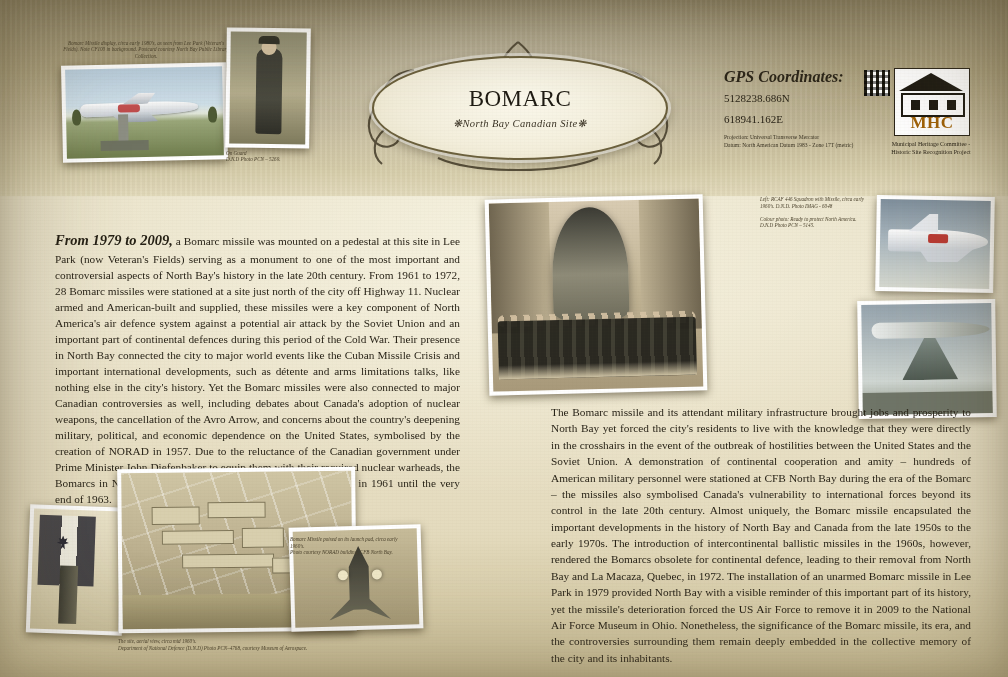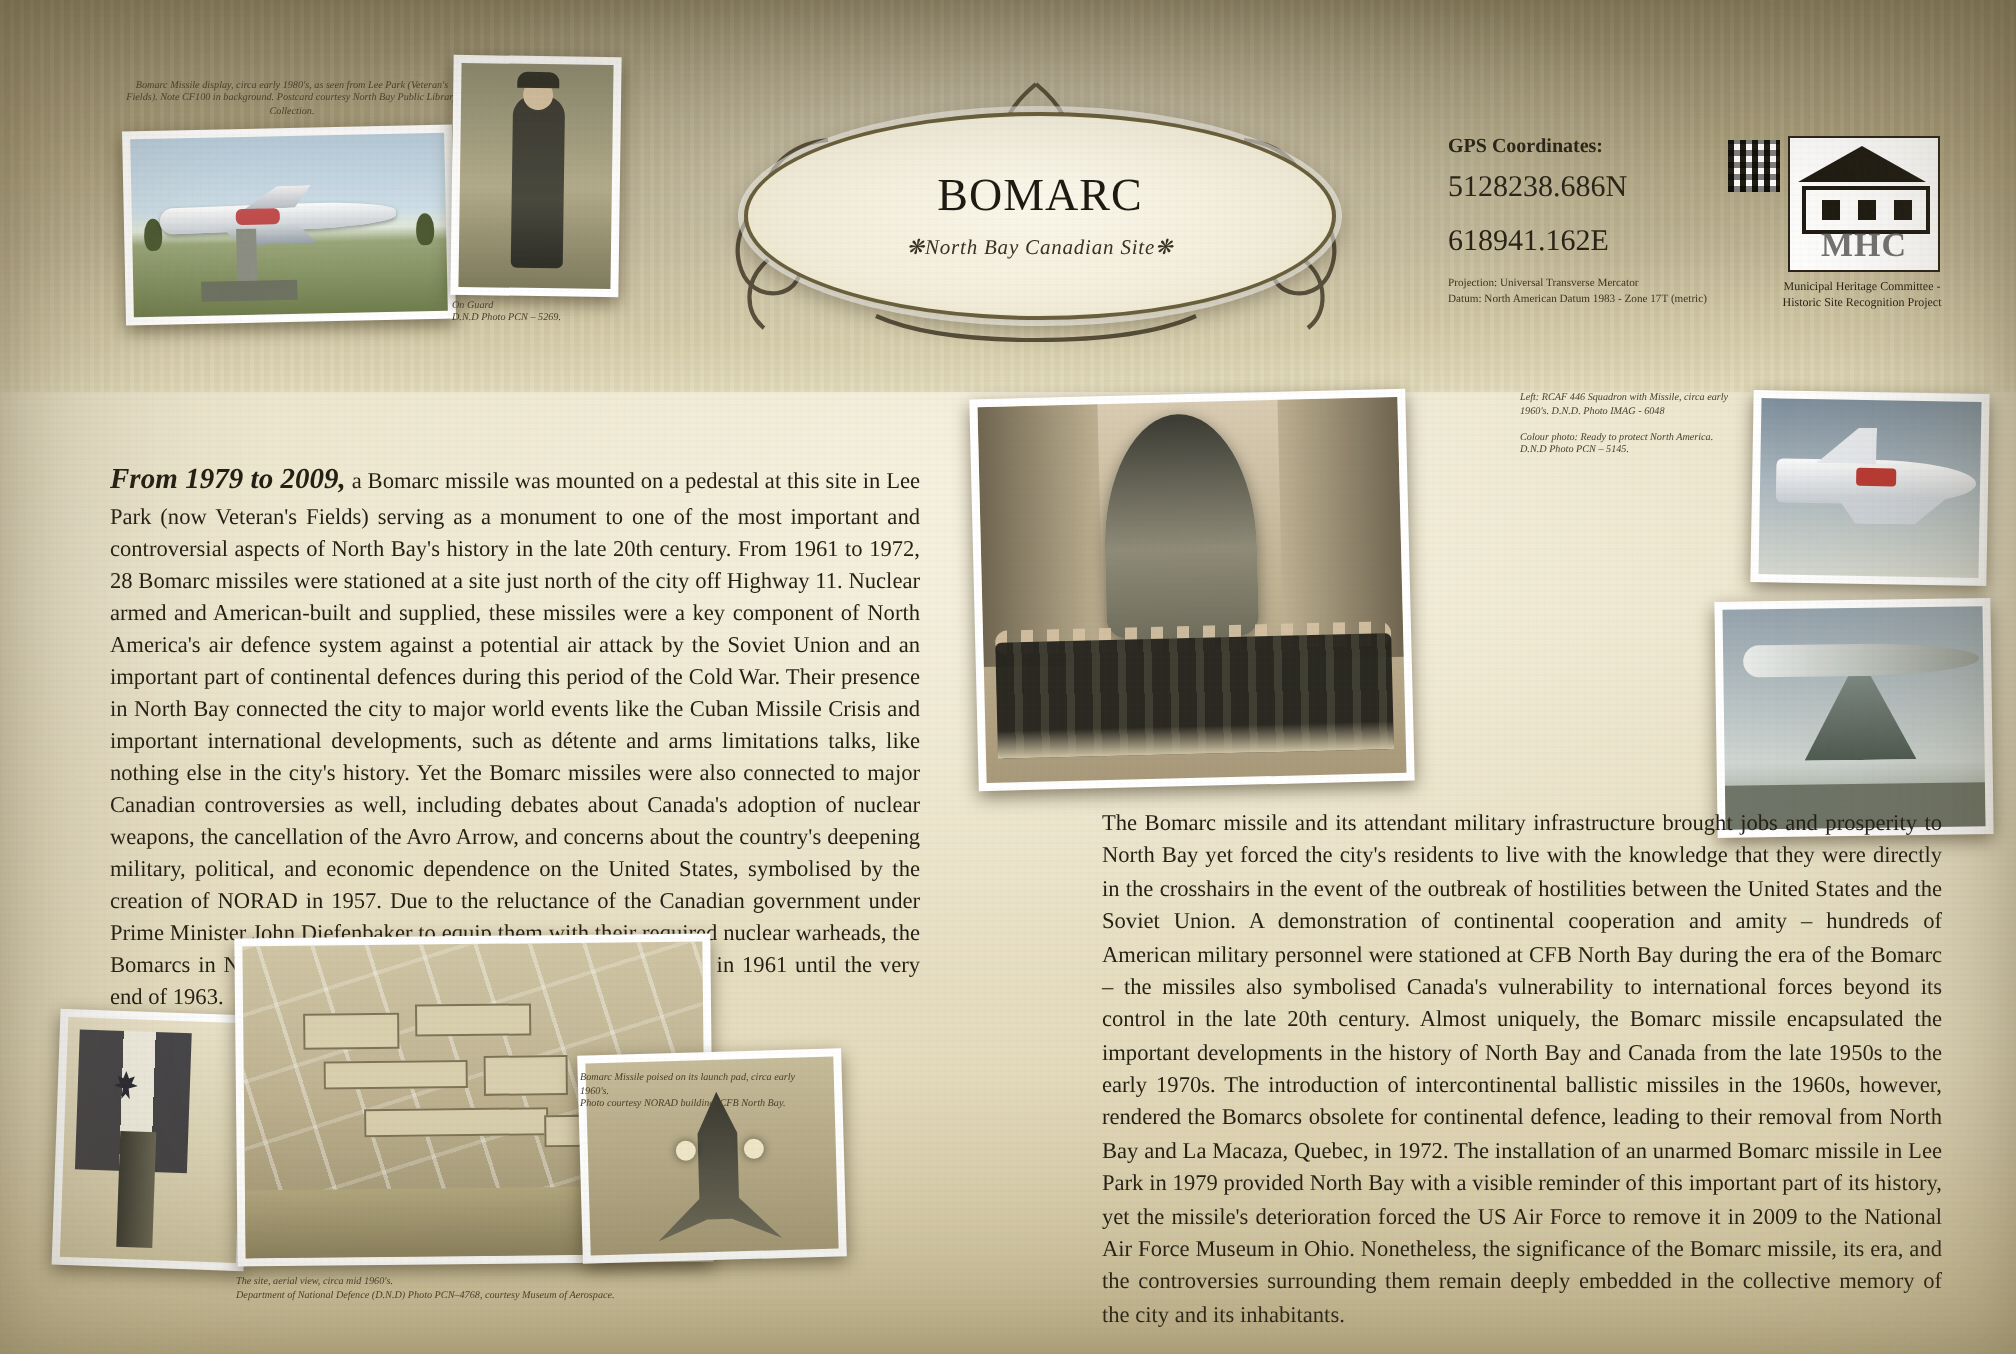--- a/index.html
+++ b/index.html
@@ -101,32 +101,32 @@
     background:radial-gradient(ellipse at 50% 40%,#fdfbef 0%,#f3eedb 60%,#e6dfc4 100%);
     border:2px solid #6a5f3c;
     box-shadow:0 0 0 3px rgba(255,255,255,.5), 0 4px 12px rgba(40,32,12,.4);
     display:flex;flex-direction:column;align-items:center;justify-content:center;
   }
   .oval .t1{font-size:23px;letter-spacing:.5px;color:#1d1a12;line-height:1.02;text-align:center;font-family:"Liberation Serif",serif;}
   .oval .t2{margin-top:7px;font-size:10.5px;font-style:italic;color:#3a3325;letter-spacing:.4px;}
 
   
   .gps{position:absolute;left:724px;top:68px;width:160px;color:#2a2418;}
-  .gps .h{font-size:10px;font-weight:bold;}
-  .gps .c{font-size:15px;margin-top:5px;line-height:1.45;}
+  .gps .h{font-size:16px;font-style:italic;font-weight:bold;}
+  .gps .c{font-size:11px;margin-top:5px;line-height:1.45;}
   .gps .p{font-size:5.6px;margin-top:5px;line-height:1.45;color:#3b3424;}
 
   
   .mhc{position:absolute;left:886px;top:68px;width:90px;}
   .mhc-box{width:74px;height:66px;margin-left:8px;background:#fff;border:1px solid #2a2418;position:relative;}
   .mhc-roof{position:absolute;left:4px;top:4px;width:64px;height:20px;background:#fff;}
   .mhc-roof:before{content:"";position:absolute;left:0;top:0;width:0;height:0;border-left:32px solid transparent;border-right:32px solid transparent;border-bottom:18px solid #1d1a12;}
   .mhc-body{position:absolute;left:6px;top:24px;width:60px;height:20px;border:2px solid #1d1a12;background:#fff;}
   .mhc-win{position:absolute;width:9px;height:10px;background:#1d1a12;top:5px;}
-  .mhc-txt{position:absolute;left:0;top:44px;width:74px;text-align:center;font-size:17px;font-weight:bold;letter-spacing:.5px;color:#737373;font-family:"Liberation Serif",serif;}
+  .mhc-txt{position:absolute;left:0;top:44px;width:74px;text-align:center;font-size:17px;font-weight:bold;letter-spacing:.5px;color:#a16207;font-family:"Liberation Serif",serif;}
   .qr{position:absolute;left:-22px;top:2px;width:26px;height:26px;background:
      repeating-linear-gradient(90deg,#1d1a12 0 3px,#fff 3px 6px),
      repeating-linear-gradient(0deg,rgba(0,0,0,.5) 0 3px,rgba(255,255,255,.4) 3px 6px);
      background-blend-mode:multiply;}
   .mhc-cap{margin-top:4px;text-align:center;font-size:6px;line-height:1.35;color:#2a2418;}
 
   
   .bodytext{
     position:absolute;left:55px;top:205px;width:405px;
     font-size:11.3px;line-height:1.42;color:#241f14;text-align:justify;margin-top:25px;

